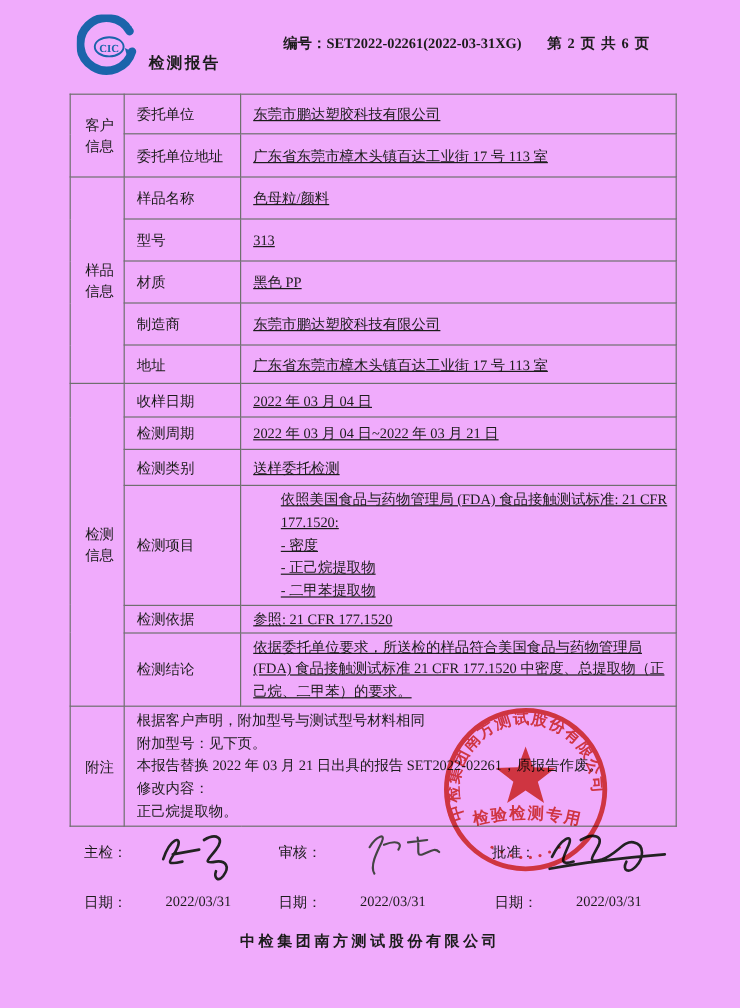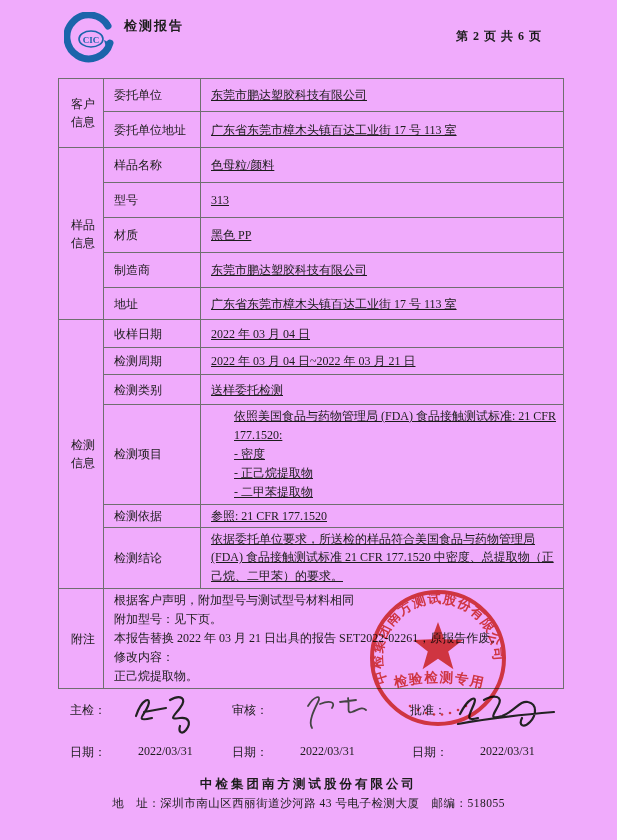--- a/index.html
+++ b/index.html
@@ -2,21 +2,21 @@
 <html><head>
 <meta charset="utf-8">
 <style>
   html,body{margin:0;padding:0;background:#ffffff;}
   .page{
     position:relative;width:617px;height:840px;background:#f0abfc;overflow:hidden;
     font-family:"Liberation Serif","DejaVu Serif",serif;color:#1c1c1c;
   }
   
   .hdr-logo{position:absolute;left:64px;top:12px;width:52px;height:52px;}
-  .hdr-title{position:absolute;left:124px;top:17px;font-size:13px;font-weight:bold;letter-spacing:2px;}
+  .hdr-title{position:absolute;left:124px;top:44px;font-size:13px;font-weight:bold;letter-spacing:2px;}
   .hdr-no{position:absolute;left:236px;top:28px;font-size:12px;font-weight:bold;}
   .hdr-pages{position:absolute;left:456px;top:28px;font-size:12px;font-weight:bold;letter-spacing:1px;}
   
   table.report{
     position:absolute;left:58px;top:78px;width:505px;
     border-collapse:collapse;table-layout:fixed;
     font-size:12px;
   }
   table.report td{
     border:1px solid #6f6f6f;vertical-align:middle;
@@ -51,20 +51,21 @@
 <div class="page">
 
   <svg class="hdr-logo" viewBox="0 0 52 52">
     <path d="M 44 14 A 22 22 0 1 0 46 31" fill="none" stroke="#1b64ab" stroke-width="7" stroke-linecap="round"></path>
     <path d="M 46 31 l -6 -3 l 2 7 z" fill="#1b64ab"></path>
     <path d="M 41 11 l 5 -1 l -3 6 z" fill="#1b64ab"></path>
     <ellipse cx="27" cy="27" rx="12" ry="8" fill="none" stroke="#1b64ab" stroke-width="1.6"></ellipse>
     <text x="27" y="31" text-anchor="middle" font-size="9" font-weight="bold" fill="#1b64ab" font-family="Liberation Serif, serif">CIC</text>
   </svg>
   <div class="hdr-title">检测报告</div>
+  <div class="hdr-no"><span>编号：</span><span>SET2022-02261(2022-03-31XG)</span></div>
   <div class="hdr-pages">第 2 页 共 6 页</div>
 
   <table class="report">
     <colgroup>
         <col style="width:45px">
         <col style="width:97px">
         <col style="width:363px">
       </colgroup>
 
     <tbody>
@@ -185,18 +186,15 @@
       <circle cx="72" cy="132.5" r="1.3"></circle>
         <circle cx="80" cy="132.5" r="1.3"></circle>
         <circle cx="88" cy="131" r="1.3"></circle>
       <circle cx="96" cy="128" r="1.3"></circle>
         <circle cx="104" cy="124" r="1.3"></circle>
     </g>
   </svg>
 
   <div class="footer">
     <div class="f-company">中检集团南方测试股份有限公司</div>
-    <div class="f-line">
-      <span>地　址：</span><span>深圳市南山区西丽街道沙河路 43 号电子检测大厦</span>　<span>邮编：</span><span>518055</span>
-    </div>
   </div>
 
 </div>
 
 </body></html>

